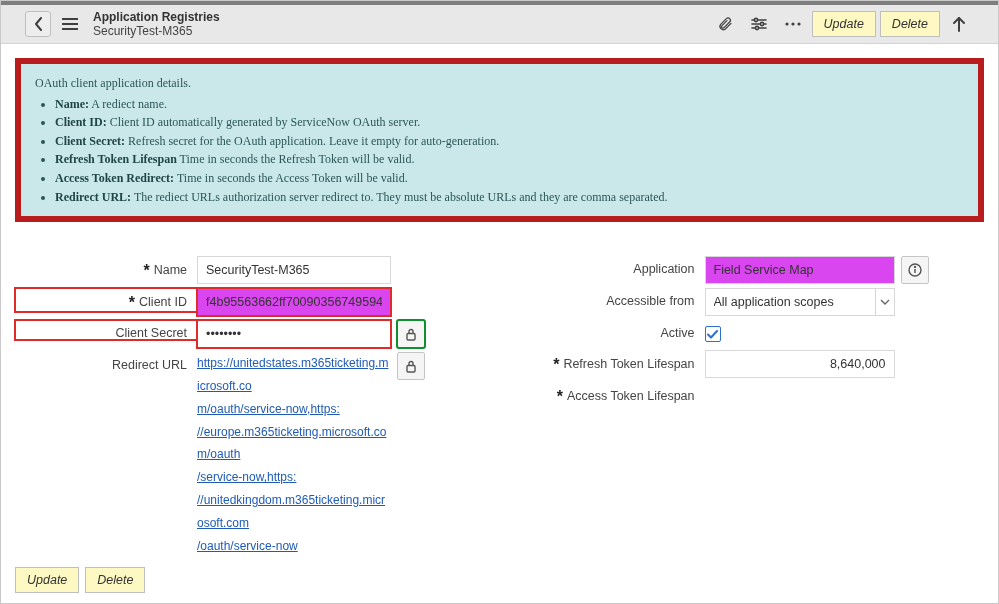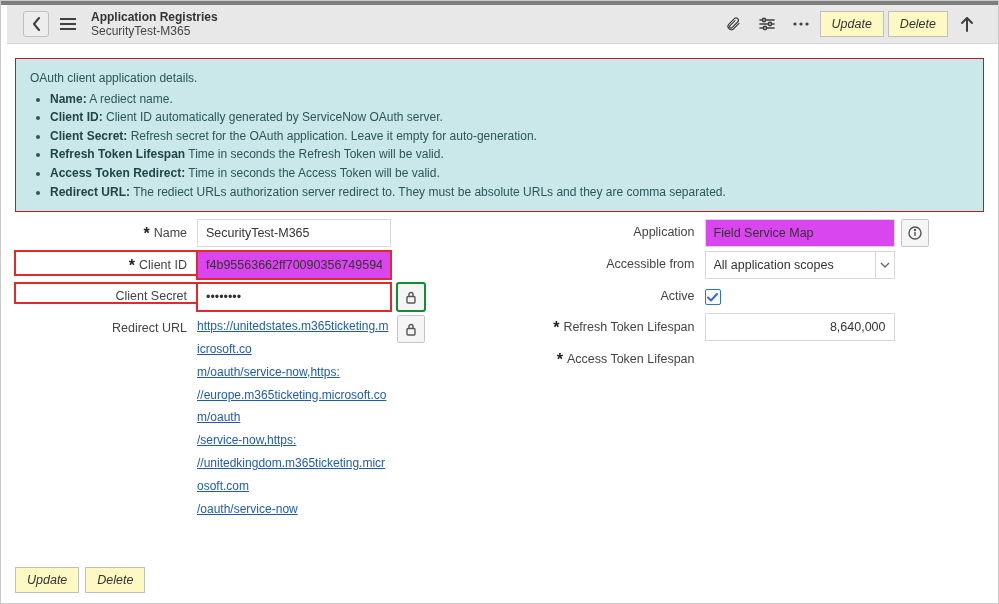--- a/index.html
+++ b/index.html
@@ -37,24 +37,23 @@
     height: 4px;
     background: #7e7e7e;
   }
 
   
   .header {
     display: flex;
     align-items: center;
     background: var(--hdr);
     border-bottom: 1px solid #d4d4d4;
-    padding: 4px 16px;
+    padding: 4px 24px;
     gap: 4px;
     min-height: 36px;
-    margin-left: 6px;
   }
   .hbtn {
     width: 30px; height: 30px;
     display: flex; align-items: center; justify-content: center;
     border: 1px solid transparent;
     border-radius: 3px;
     cursor: pointer;
     color: #404040;
   }
   .hbtn.bordered { border: 1px solid #bfbfbf; background: #ededed; width: 26px; height: 26px; }
@@ -75,36 +74,37 @@
 
   
   .body {
     padding: 14px;
     overflow: auto;
     flex: 1;
   }
   .info {
     background: var(--info-bg);
     color: var(--info-text);
-    border: 1px solid #b91c1c;
+    border: 6px solid #b91c1c;
     padding: 10px 14px;
     font-size: 12px;
     line-height: 1.55;
+    font-family: Liberation Serif, serif;
   }
   .info > .lead { margin: 0 0 2px 0; }
   .info ul { margin: 0; padding-left: 20px; }
   .info b { color: #1f4547; }
   .info .more { margin-top: 8px; }
   .info .more a { color: #2a5b5e; text-decoration: underline; }
 
   
   .form {
     display: flex;
     gap: 10px;
-    margin-top: 5px;
+    margin-top: 32px;
   }
   .col { flex: 1; min-width: 0; }
   .row {
     display: flex;
     align-items: flex-start;
     padding: 2px 0;
     min-height: 30px;
   }
   .lbl {
     width: 182px;

